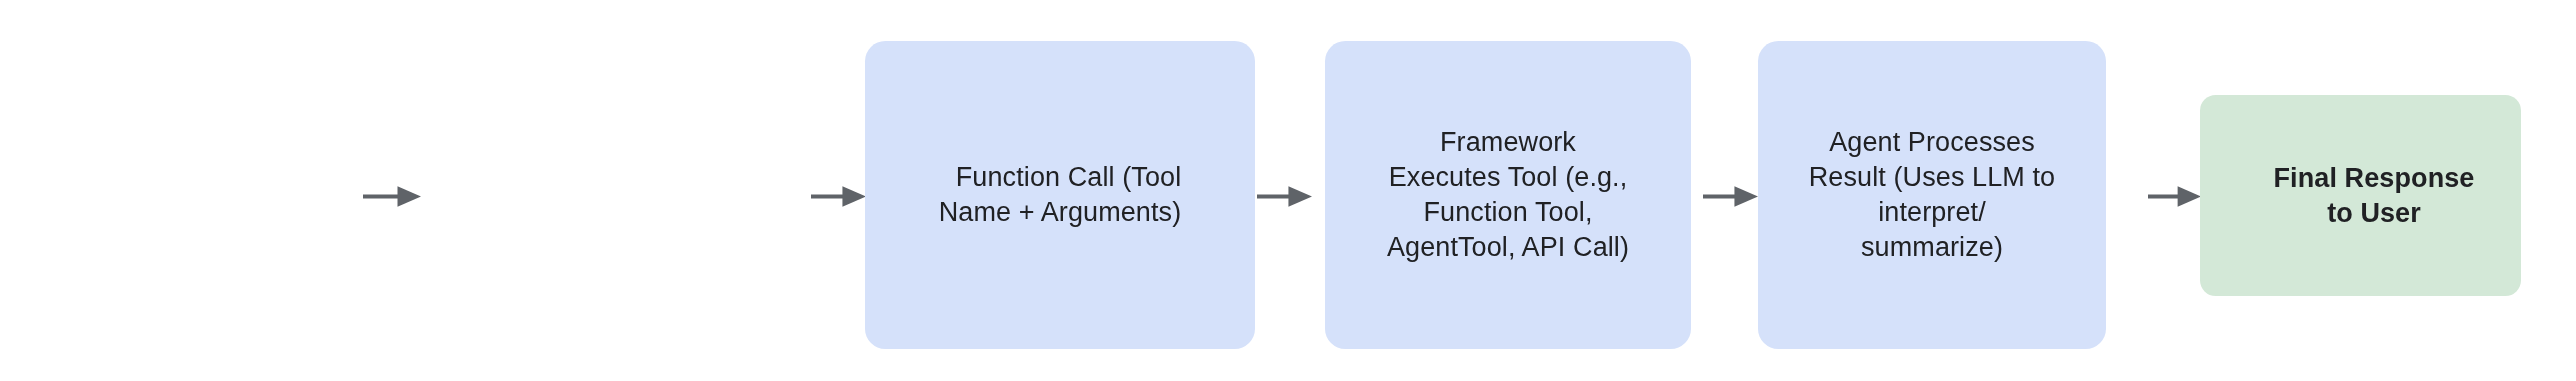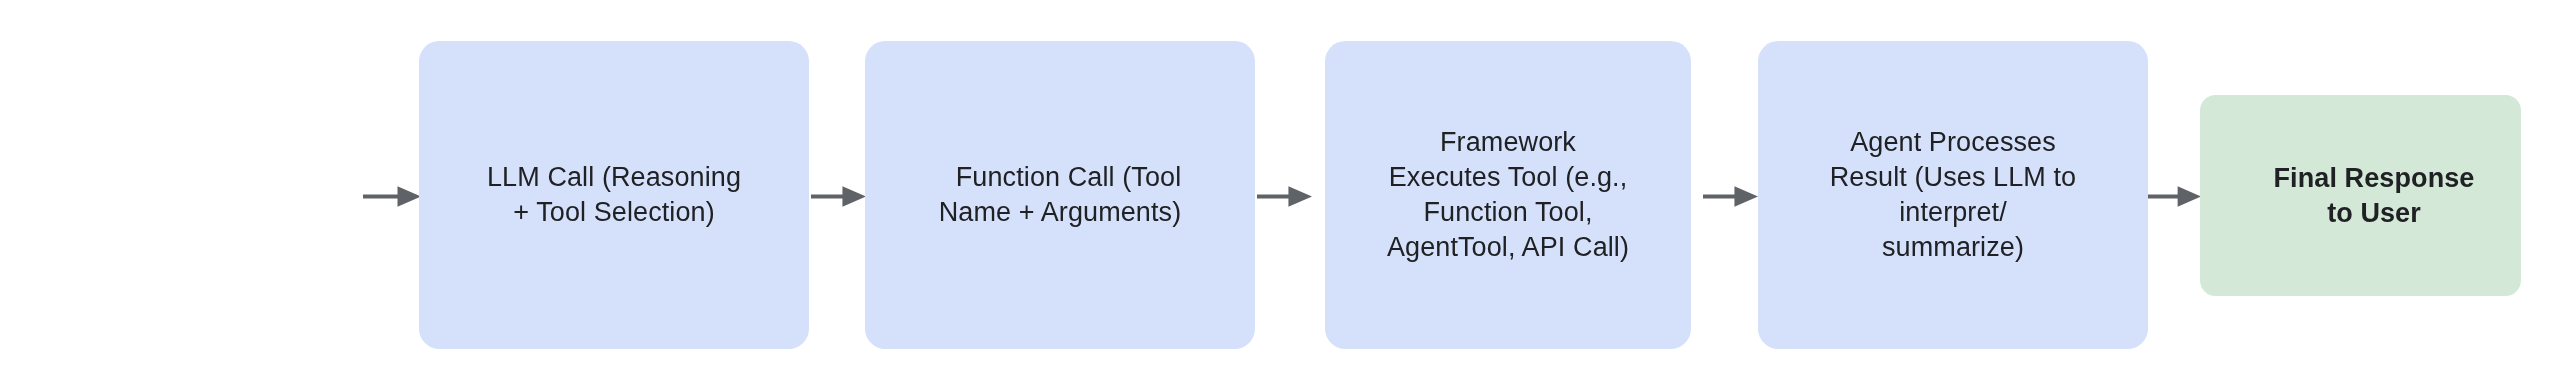--- a/index.html
+++ b/index.html
@@ -74,24 +74,20 @@
 <div id="flow-canvas">
 
 
   <div class="connector" style="left:363px; top:183px; width:58px;">
     <svg viewBox="0 0 74 34" preserveAspectRatio="none" aria-hidden="true">
       <line x1="0" y1="17" x2="48" y2="17" stroke="#5f6368" stroke-width="5"></line>
       <polygon points="44,4 74,17 44,30" fill="#5f6368"></polygon>
     </svg>
   </div>
 
-  <div class="node process" style="left:419px; top:41px; width:390px; height:308px;">
-    <span class="node-label">LLM Call (Reasoning
-+ Tool Selection)</span>
-  </div>
 
   <div class="connector" style="left:811px; top:183px; width:55px;">
     <svg viewBox="0 0 70 34" preserveAspectRatio="none" aria-hidden="true">
       <line x1="0" y1="17" x2="44" y2="17" stroke="#5f6368" stroke-width="5"></line>
       <polygon points="40,4 70,17 40,30" fill="#5f6368"></polygon>
     </svg>
   </div>
 
   <div class="node process" style="left:865px; top:41px; width:390px; height:308px;text-align:right;">
     <span class="node-label">Function Call (Tool
@@ -112,21 +108,21 @@
 AgentTool, API Call)</span>
   </div>
 
   <div class="connector" style="left:1703px; top:183px; width:55px;">
     <svg viewBox="0 0 70 34" preserveAspectRatio="none" aria-hidden="true">
       <line x1="0" y1="17" x2="44" y2="17" stroke="#5f6368" stroke-width="5"></line>
       <polygon points="40,4 70,17 40,30" fill="#5f6368"></polygon>
     </svg>
   </div>
 
-  <div class="node process" style="left:1758px; top:41px; width:390px; height:308px;">
+  <div class="node process" style="left:1758px; top:41px; width:348px; height:308px;">
     <span class="node-label">Agent Processes
 Result (Uses LLM to
 interpret/
 summarize)</span>
   </div>
 
   <div class="connector" style="left:2148px; top:183px; width:53px;">
     <svg viewBox="0 0 68 34" preserveAspectRatio="none" aria-hidden="true">
       <line x1="0" y1="17" x2="42" y2="17" stroke="#5f6368" stroke-width="5"></line>
       <polygon points="38,4 68,17 38,30" fill="#5f6368"></polygon>

